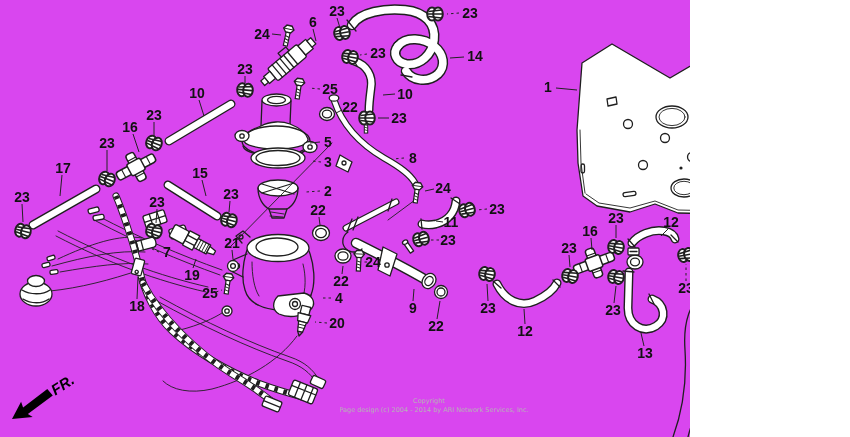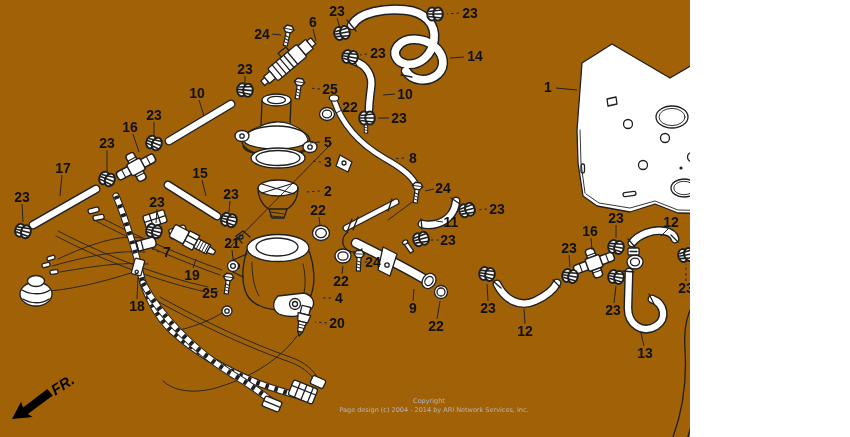--- a/index.html
+++ b/index.html
@@ -1,16 +1,16 @@
 <!DOCTYPE html>
 <html><head>
 <meta charset="utf-8">
 <style>
   html,body{margin:0;padding:0;background:#ffffff;}
-  .stage{position:relative;width:690px;height:437px;background:#a16207;overflow:hidden;
+  .stage{position:relative;width:690px;height:437px;background:#d946ef;overflow:hidden;
          font-family:"Liberation Sans",sans-serif;}
   svg{position:absolute;left:0;top:0;}
   .ln{fill:none;stroke:#1f1f1f;stroke-width:1.3;stroke-linecap:round;stroke-linejoin:round;}
   .thin{fill:none;stroke:#1f1f1f;stroke-width:0.9;stroke-linecap:round;}
   .fw{fill:#ffffff;stroke:#1f1f1f;stroke-width:1.3;stroke-linejoin:round;}
   .tO{fill:none;stroke:#1f1f1f;stroke-width:9;stroke-linecap:round;}
   .tI{fill:none;stroke:#ffffff;stroke-width:6.2;stroke-linecap:round;}
   .pO{fill:none;stroke:#1f1f1f;stroke-width:7;stroke-linecap:round;}
   .pI{fill:none;stroke:#ffffff;stroke-width:4.6;stroke-linecap:round;}
   .hO{fill:none;stroke:#1f1f1f;stroke-width:10.5;stroke-linecap:round;}

